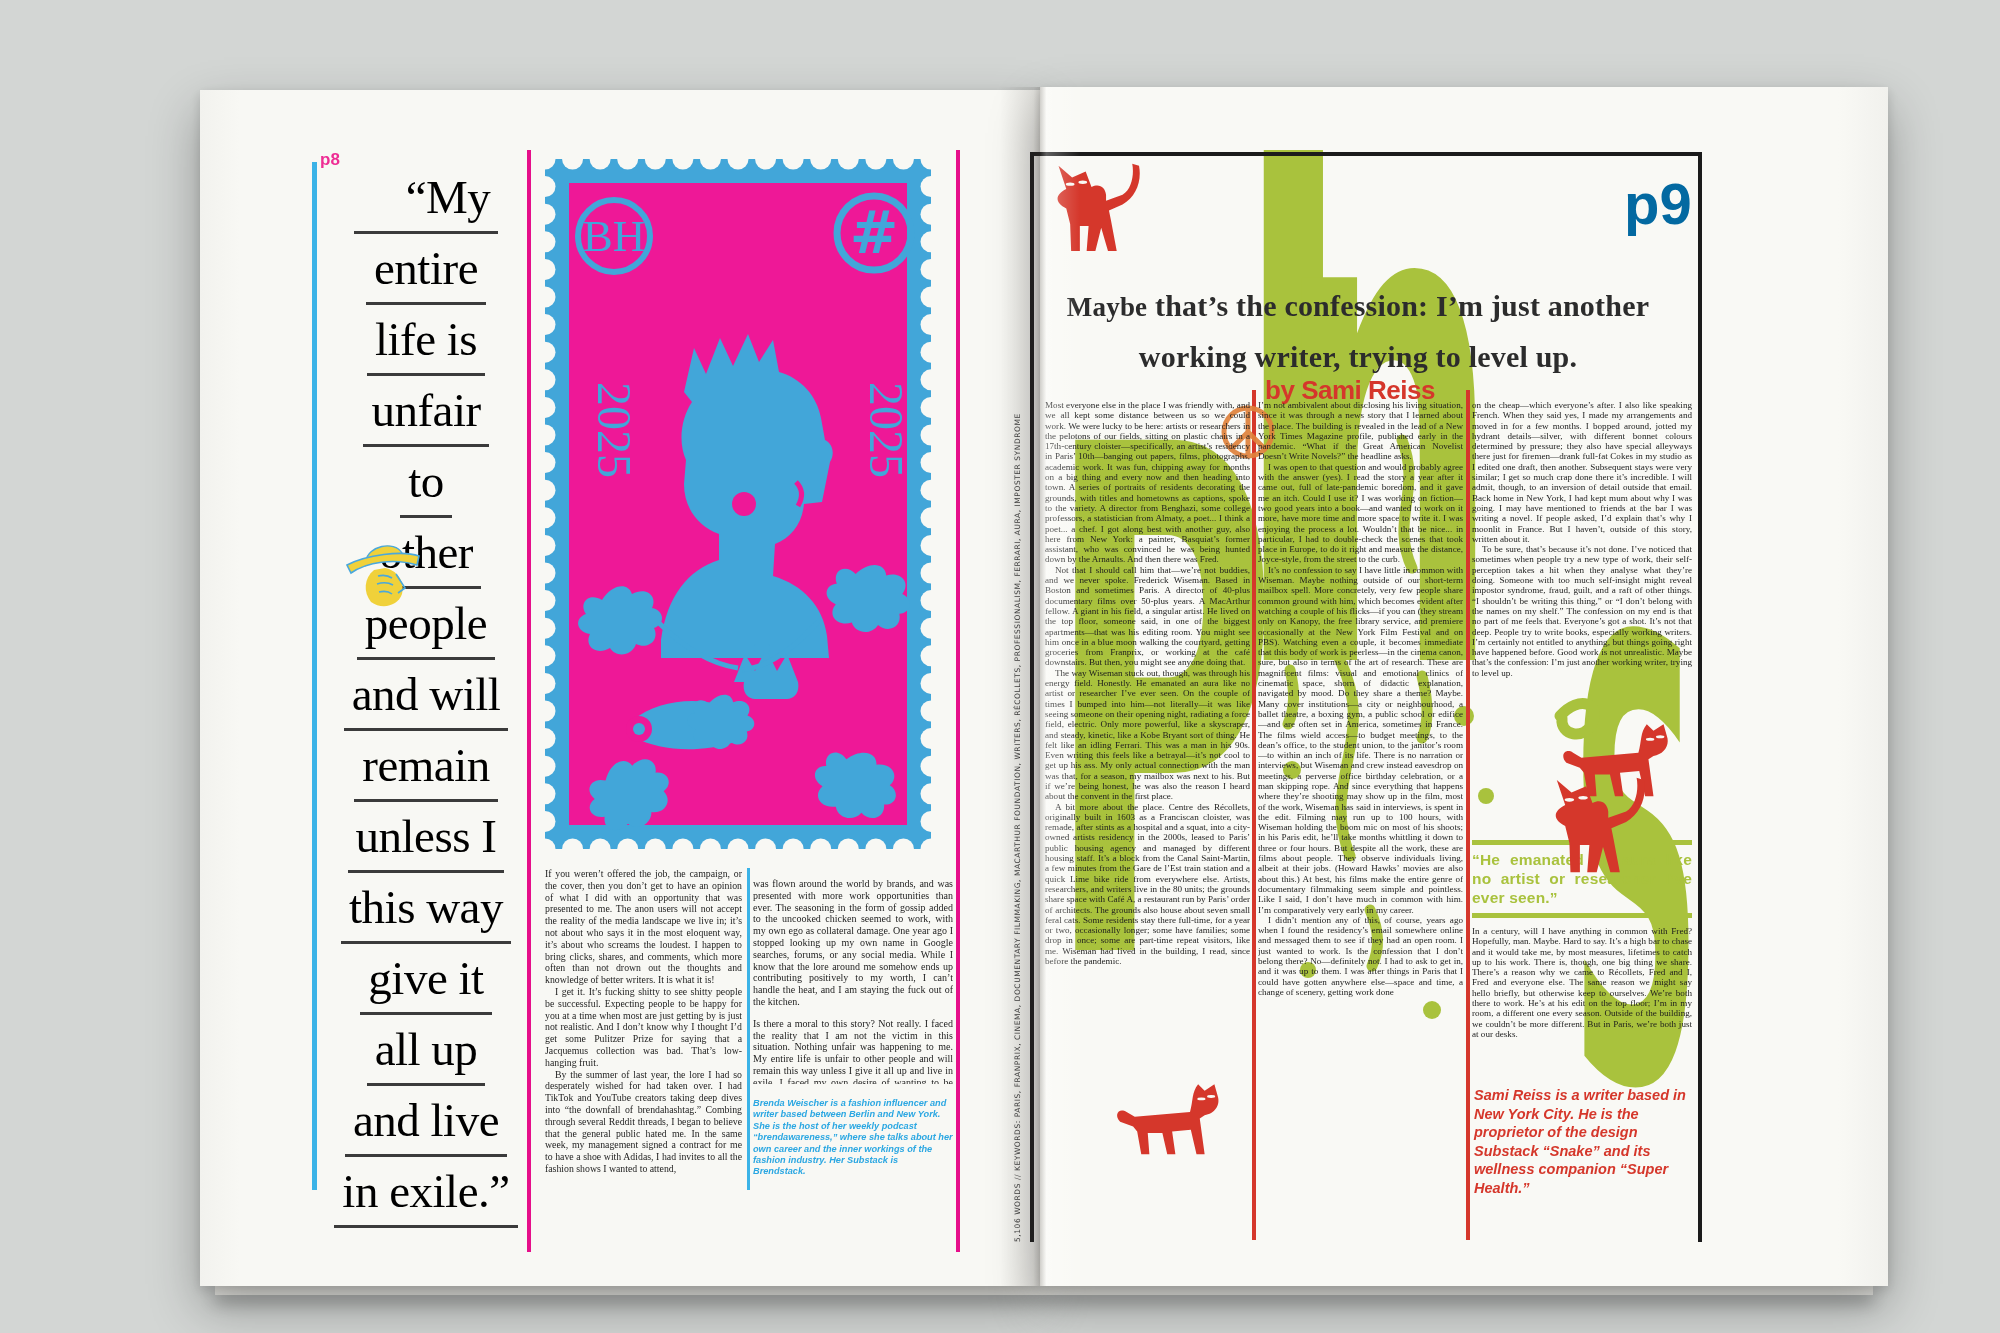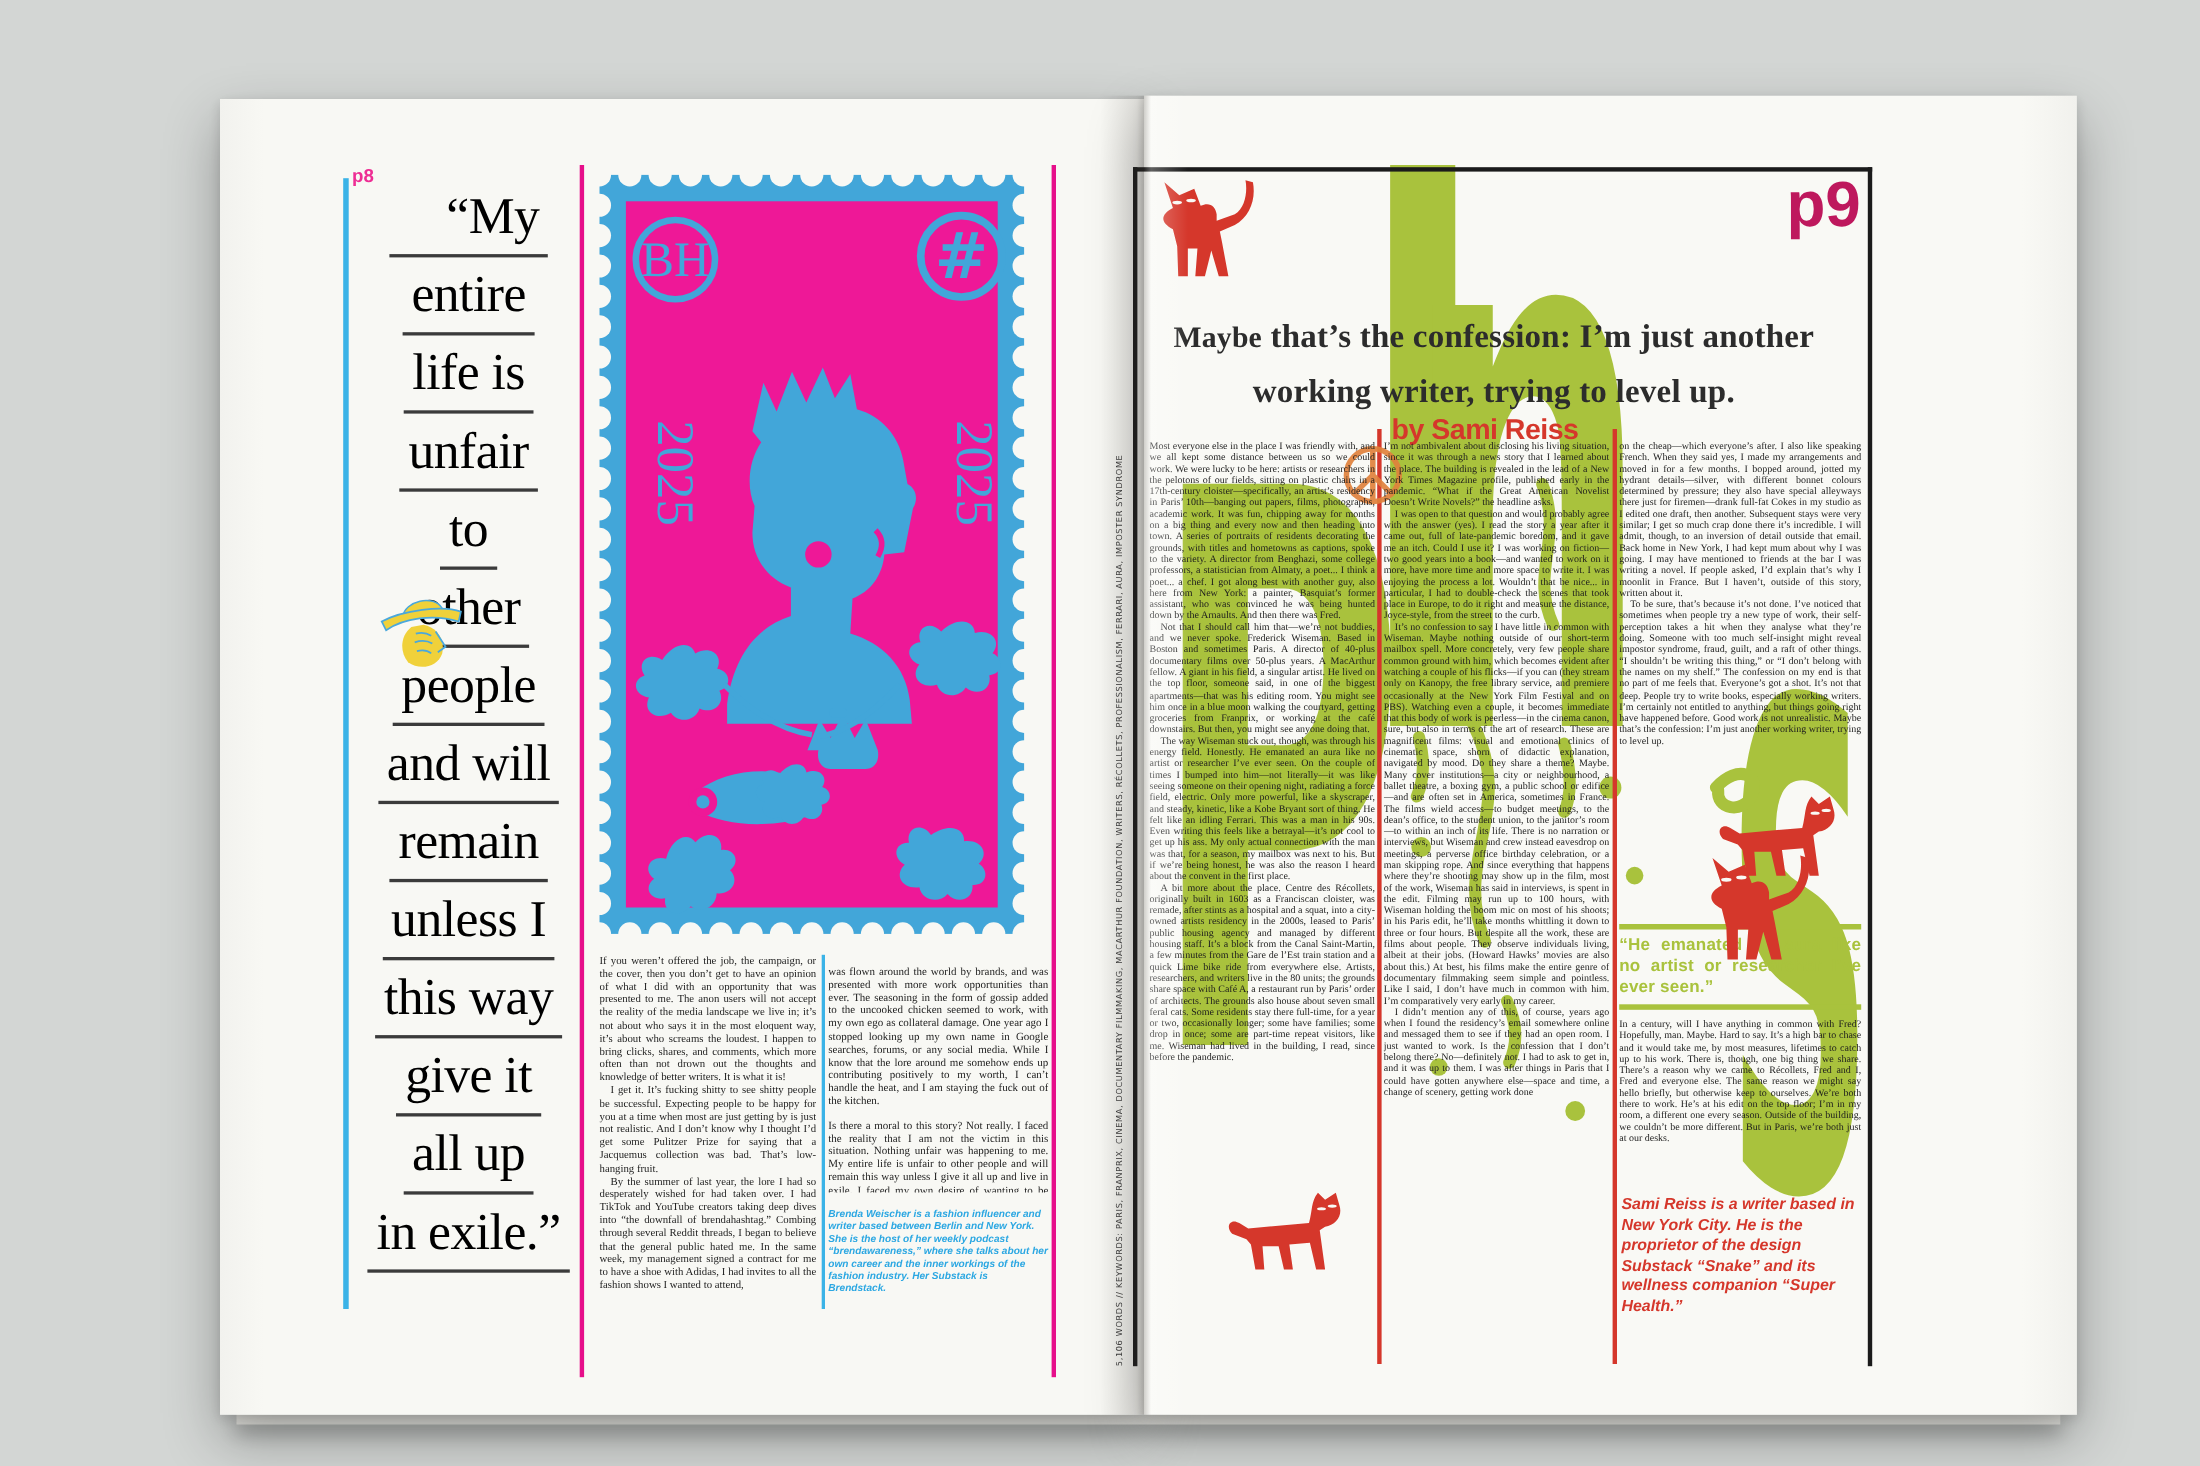--- a/index.html
+++ b/index.html
@@ -63,21 +63,21 @@
   #stamp-svg { left:538px; top:152px; z-index:2; }
   #yellow-figure { left:344px; top:534px; z-index:3; }
 
   
   #top-rule     { left:1030px; top:152px; width:672px; height:4px; background:#1b1b1b; }
   #black-rule-l { left:1030px; top:152px; width:4px; height:1090px; background:#1b1b1b; }
   #black-rule-r { left:1698px; top:152px; width:4px; height:1090px; background:#1b1b1b; }
   #red-rule-1   { left:1252px; top:390px; width:4px; height:850px; background:#d5372b; }
   #red-rule-2   { left:1466px; top:390px; width:4px; height:850px; background:#d5372b; }
 
-  #p9-label { left:1624px; top:157px; font:bold 58px/1 "Liberation Sans",sans-serif; color:#be185d; z-index:2; }
+  #p9-label { left:1624px; top:175px; font:bold 58px/1 "Liberation Sans",sans-serif; color:#0369a1; z-index:2; }
 
   #bg-letters { left:1040px; top:150px; z-index:1; pointer-events:none; }
 
   #headline {
     left:1042px; top:281px; width:632px; text-align:center; z-index:2;
     font-family:"Liberation Serif",serif; font-weight:600; color:#2c2c2c;
     font-size:30px; line-height:50px; letter-spacing:.2px;
   }
   #headline .lead { font-size:27px; }
   #byline { left:1230px; top:377px; width:240px; text-align:center;
@@ -132,20 +132,21 @@
   <div class="qline">unfair</div>
   <div class="qline">to</div>
   <div class="qline">other</div>
   <div class="qline">people</div>
   <div class="qline">and will</div>
   <div class="qline">remain</div>
   <div class="qline">unless I</div>
   <div class="qline">this way</div>
   <div class="qline">give it</div>
   <div class="qline">all up</div>
+  <div class="qline">and live</div>
   <div class="qline">in exile.”</div>
 </div>
 
 <svg class="abs" id="yellow-figure" width="80" height="76" viewBox="0 0 80 76">
   <path d="M30,36 C20,44 19,58 27,68 C38,76 54,72 58,60 C61,46 52,36 41,34 Z" fill="#f0d13a"></path>
   <path d="M22,27 C24,12 50,6 58,19 L60,27 C42,20 31,22 22,31 Z" fill="#f0d13a" stroke="#4aa8dc" stroke-width="1.4"></path>
   <path d="M3,31 C22,21 58,16 75,22 L73,31 C50,24 23,28 7,39 Z" fill="#f0d13a" stroke="#4aa8dc" stroke-width="1.6"></path>
   <path d="M34,42 q8,-2 14,2 M33,50 q9,-3 16,1 M35,58 q8,-2 13,2" stroke="#4aa8dc" stroke-width="1.6" fill="none"></path>
   <path d="M52,40 l9,14 -7,5" stroke="#4aa8dc" stroke-width="1.6" fill="none"></path>
 </svg>

